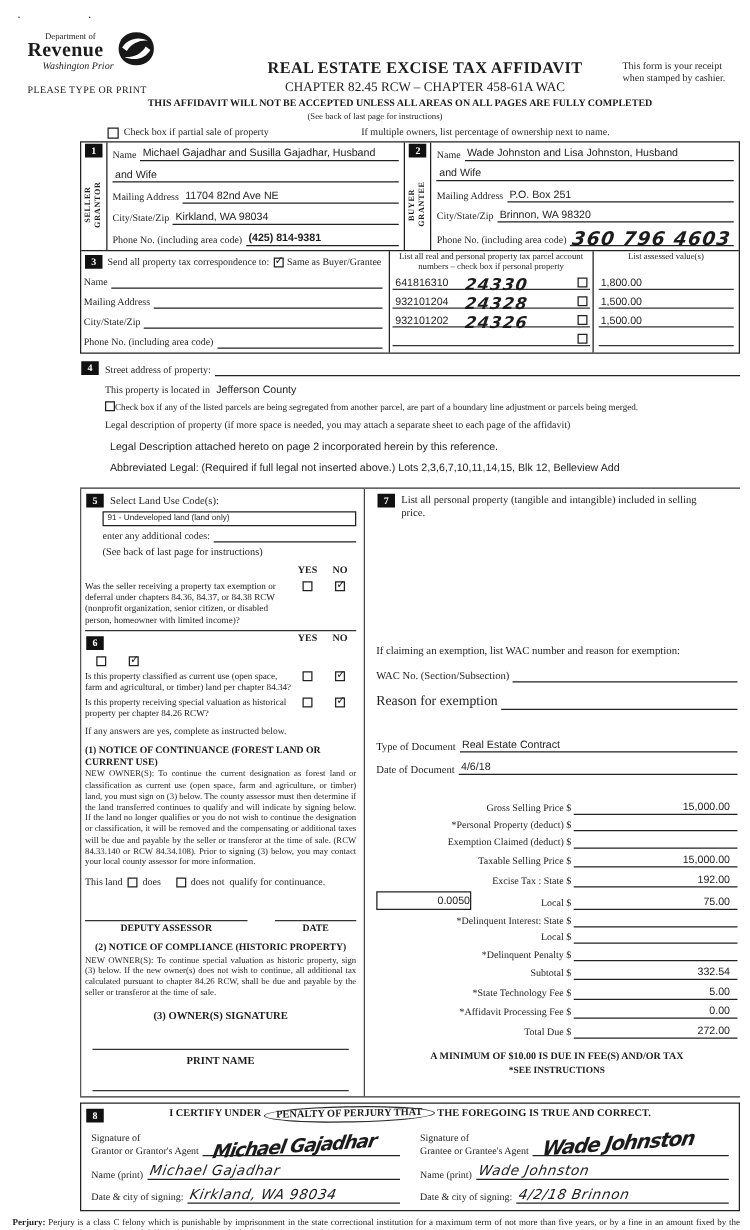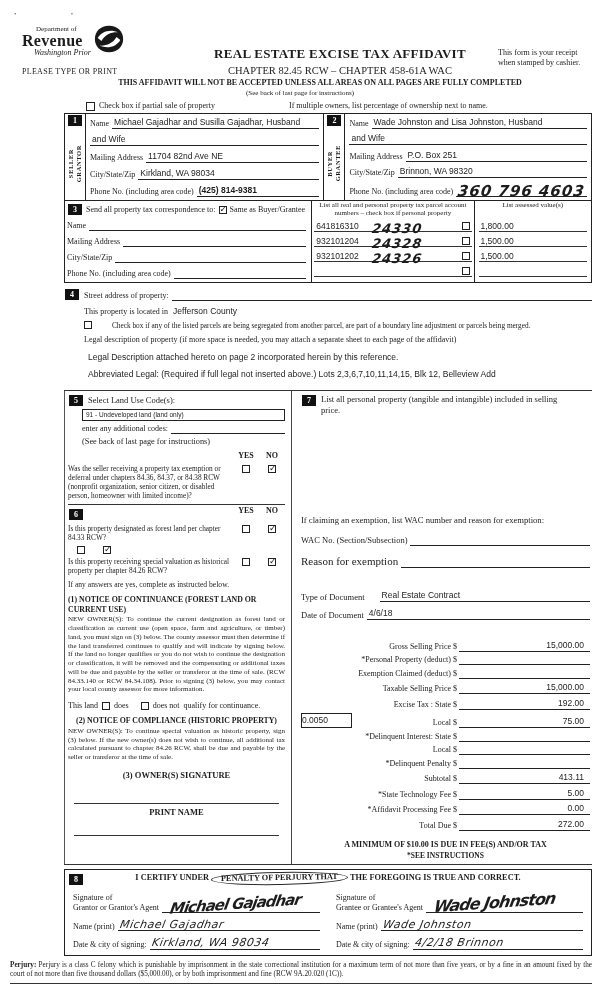--- a/index.html
+++ b/index.html
@@ -60,21 +60,21 @@
   .pv { flex:1; padding:0 4px; display:flex; flex-direction:column; }
   .phead { font-size:7px; text-align:center; line-height:1.15; height:16px; }
   .prow { display:flex; align-items:flex-end; border-bottom:1px solid #333; height:15px; padding:0 2px; }
   .prow .pnum { width:56px; }
   .prow .cb { margin-left:auto; margin-bottom:1px; }
   .vrow { border-bottom:1px solid #333; height:15px; display:flex; align-items:flex-end; padding:0 2px; }
 
   
   .sec4 { margin:5px 8px 0 64px; }
   .s4line { display:flex; align-items:flex-end; margin-top:3px; }
-  .seg { font-size:7.3px; display:flex; align-items:center; gap:20px; margin-top:4px; }
+  .seg { font-size:7.3px; display:flex; align-items:center; gap:0; margin-top:4px; }
   .legal-fill { margin:7px 0 0 10px; }
 
   
   .cols { display:flex; margin:10px 8px 0 64px; border-top:1.6px solid #333; border-bottom:1.6px solid #333; }
   .col-left { width:228px; border-left:1px solid #555; border-right:1.2px solid #444; padding:3px 6px 4px 3px; }
   .col-right { flex:1; padding:3px 2px 4px 9px; }
   .sec-title-row { display:flex; align-items:center; gap:4px; font-size:8.5px; }
   .luc-box { border:1.2px solid #222; margin:2px 0 3px 14px; padding:1px 3px; font-size:6.5px; min-height:11px; }
   .addl { display:flex; align-items:flex-end; margin-left:14px; margin-top:2px; }
   .ynhead { display:flex; justify-content:flex-end; font-weight:bold; margin-top:3px; }
@@ -95,21 +95,21 @@
   .longline { border-bottom:1px solid #333; height:1px; margin:22px 6px 0 6px; }
   .printname { text-align:center; font-weight:bold; font-size:8.5px; margin-top:3px; }
 
   
   .sec7-head { display:flex; gap:4px; align-items:flex-start; }
   .sp1 { height:100px; } .sp2 { height:18px; } .sp3 { height:16px; }
   .wline { display:flex; align-items:flex-end; margin-top:9px; }
   .mrow { display:flex; align-items:flex-end; margin-top:3.5px; }
   .mlabel { width:158px; display:flex; justify-content:flex-end; align-items:flex-end; white-space:nowrap; padding-right:2px; }
   .mline { flex:1; border-bottom:1px solid #222; text-align:right; padding-right:6px; min-height:10px; }
-  .ratebox { border:1.3px solid #222; width:51px; text-align:left; margin-right:auto; padding:1px 0; }
+  .ratebox { border:1.3px solid #222; width:76px; text-align:right; margin-right:auto; padding:1px 0; }
   .minnote { text-align:center; font-weight:bold; font-size:8px; margin-top:9px; }
   .seeins { text-align:center; font-weight:bold; font-size:7.5px; margin-top:1px; }
 
   
   .sec8 { margin:4px 8px 0 64px; border:1.6px solid #222; padding:2px 8px 5px 8px; position:relative; }
   .certify { text-align:center; font-weight:bold; font-size:8.3px; }
   .oval { border:1.4px solid #2a2a2a; border-radius:50%; padding:0 9px 1px 9px; display:inline-block; transform:rotate(-1deg); }
   .sec8 .numbox { position:absolute; left:3px; top:3px; }
   .sigcols { display:flex; gap:16px; margin-top:4px; }
   .sigcol { flex:1; }
@@ -345,31 +345,31 @@
       <div class="sec6">
         <div class="ynhead" style="margin-top:0;">
           <span>YES</span>
             <span>NO</span>
         </div>
         <div class="qrow" style="margin-top:-8px;">
           <span class="numbox">6</span>
           <span class="qtext"></span>
         </div>
         <div class="qrow">
-          <span class="qtext">Is this property designated as forest land per chapter 84.33 RCW?</span>
           <span class="qcell">
               <span class="cb"></span>
             </span>
           <span class="qcell">
               <span class="cb">
                 <span class="chk">✓</span>
               </span>
             </span>
         </div>
         <div class="qrow">
+          <span class="qtext">Is this property classified as current use (open space, farm and agricultural, or timber) land per chapter 84.34?</span>
           <span class="qcell">
               <span class="cb"></span>
             </span>
           <span class="qcell">
               <span class="cb">
                 <span class="chk">✓</span>
               </span>
             </span>
         </div>
         <div class="qrow">
@@ -390,20 +390,30 @@
 
         <div class="thisland">
           <span>This land</span>
           <span class="cb"></span>
           <span>does</span>
           <span class="cb" style="margin-left:8px;"></span>
           <span>does not</span>
           <span>qualify for continuance.</span>
         </div>
 
+        <div class="dep">
+          <div class="dstack l">
+            <div class="dline"></div>
+            <div class="dlab">DEPUTY ASSESSOR</div>
+          </div>
+          <div class="dstack r">
+            <div class="dline"></div>
+            <div class="dlab">DATE</div>
+          </div>
+        </div>
 
         <div class="notice-title">(2) NOTICE OF COMPLIANCE (HISTORIC PROPERTY)</div>
         <div class="notice-body">NEW OWNER(S): To continue special valuation as historic property, sign (3) below. If the new owner(s) does not wish to continue, all additional tax calculated pursuant to chapter 84.26 RCW, shall be due and payable by the seller or transferor at the time of sale.</div>
 
         <div class="sig3">(3)  OWNER(S) SIGNATURE</div>
         <div class="longline"></div>
         <div class="printname">PRINT NAME</div>
         <div class="longline" style="margin-top:18px;"></div>
       </div>
     </div>
@@ -417,21 +427,21 @@
       <div style="font-size:8.6px;">If claiming an exemption, list WAC number and reason for exemption:</div>
       <div class="wline">
         <span class="flabel" style="font-size:8.5px;">WAC No. (Section/Subsection)</span>
         <span class="fval" style="max-width:180px;"></span>
       </div>
       <div class="wline">
         <span class="flabel" style="font-size:11px;">Reason for exemption</span>
         <span class="fval" style="max-width:205px;"></span>
       </div>
       <div class="sp2"></div>
-      <div class="wline" style="margin-top:4px;gap:12px;">
+      <div class="wline" style="margin-top:4px;">
         <span class="flabel" style="font-size:8.5px;">Type of Document</span>
         <span class="fval"><span class="typed">Real Estate Contract</span></span>
       </div>
       <div class="wline" style="margin-top:6px;">
         <span class="flabel" style="font-size:8.5px;">Date of Document</span>
         <span class="fval"><span class="typed">4/6/18</span></span>
       </div>
       <div class="sp3"></div>
 
       <div class="mrow">
@@ -468,21 +478,21 @@
       <div class="mrow">
         <span class="mlabel">Local $</span>
         <span class="mline"><span class="typed"></span></span>
       </div>
       <div class="mrow">
         <span class="mlabel">*Delinquent Penalty $</span>
         <span class="mline"><span class="typed"></span></span>
       </div>
       <div class="mrow">
         <span class="mlabel">Subtotal $</span>
-        <span class="mline"><span class="typed">413.11</span></span>
+        <span class="mline"><span class="typed">332.54</span></span>
       </div>
       <div class="mrow">
         <span class="mlabel">*State Technology Fee $</span>
         <span class="mline"><span class="typed">5.00</span></span>
       </div>
       <div class="mrow">
         <span class="mlabel">*Affidavit Processing Fee $</span>
         <span class="mline"><span class="typed">0.00</span></span>
       </div>
       <div class="mrow">

